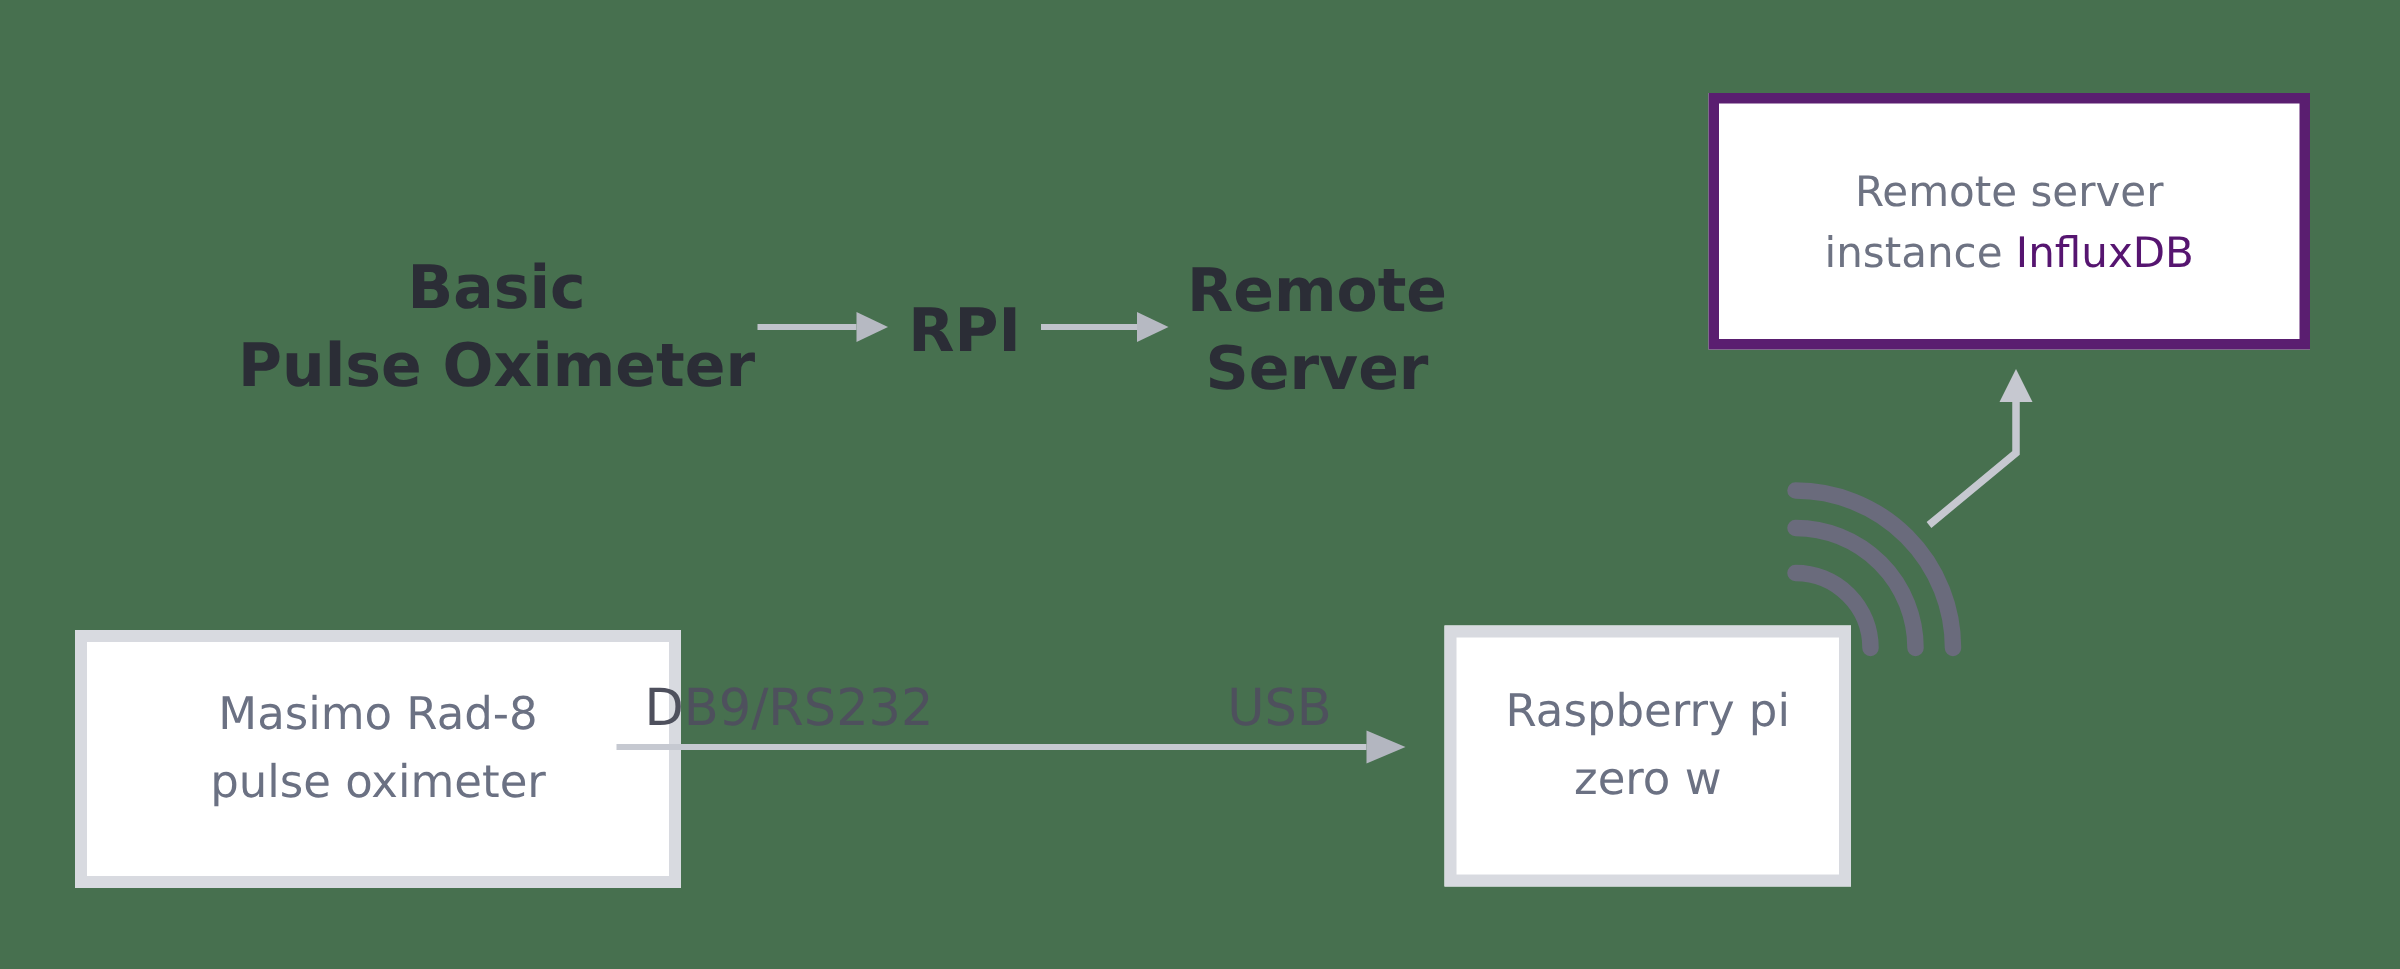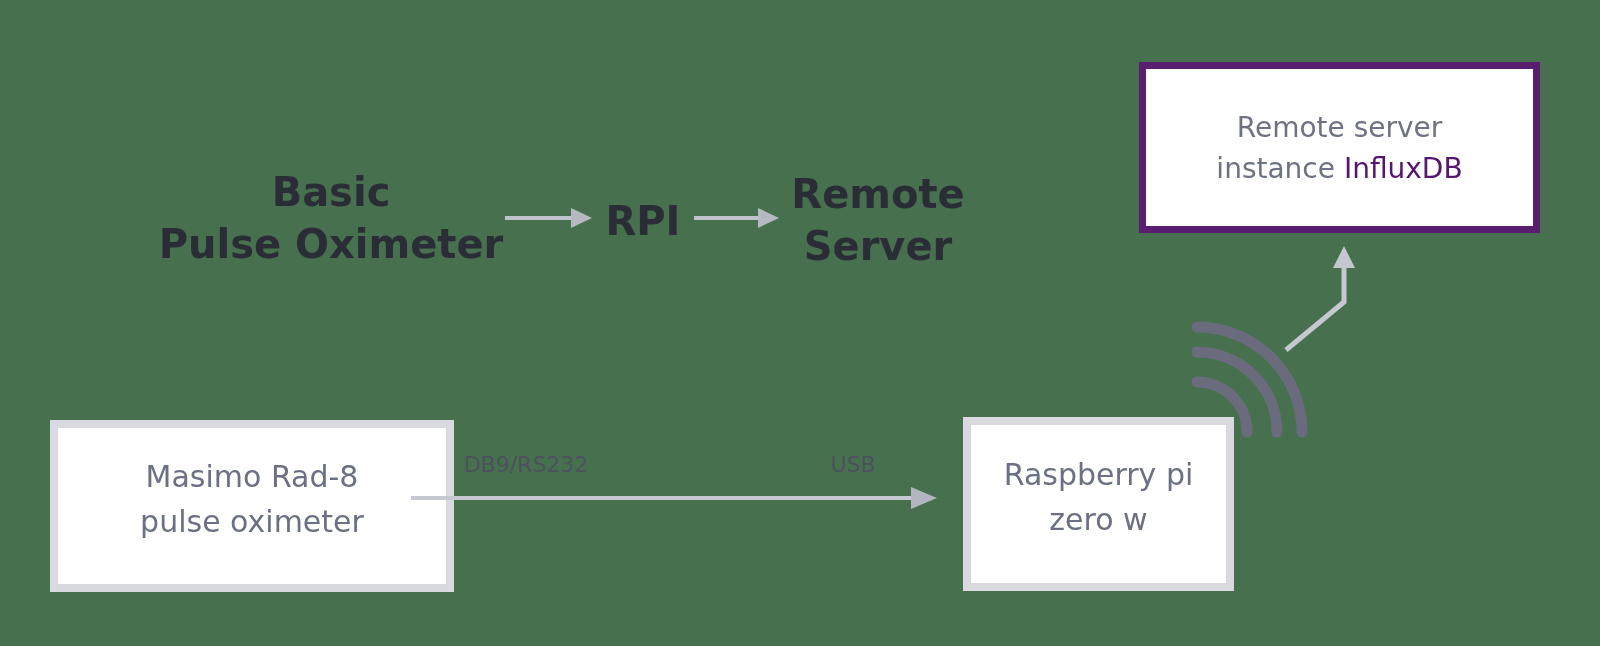--- a/index.html
+++ b/index.html
@@ -49,21 +49,21 @@
   .box-text {
     font-size: 30px;
     line-height: 45px;
     color: #6b7183;
     text-align: center;
     white-space: pre-line;
     padding-bottom: 14px;
   }
   .conn-label {
     position: absolute;
-    font-size: 22px;
+    font-size: 34px;
     color: #4e505d;
     text-align: center;
   }
   .conn-label.serial { left: 426px; top: 452px; width: 200px; }
   .conn-label.usb    { left: 803px; top: 452px; width: 100px; }
 
   svg.overlay {
     position: absolute;
     left: 0; top: 0;
     pointer-events: none;

